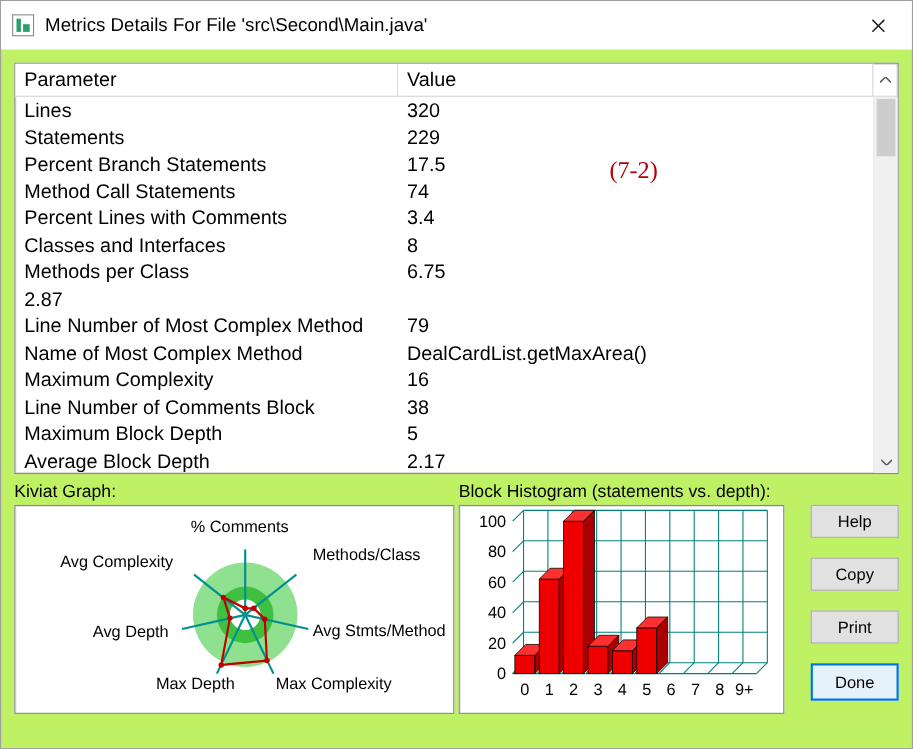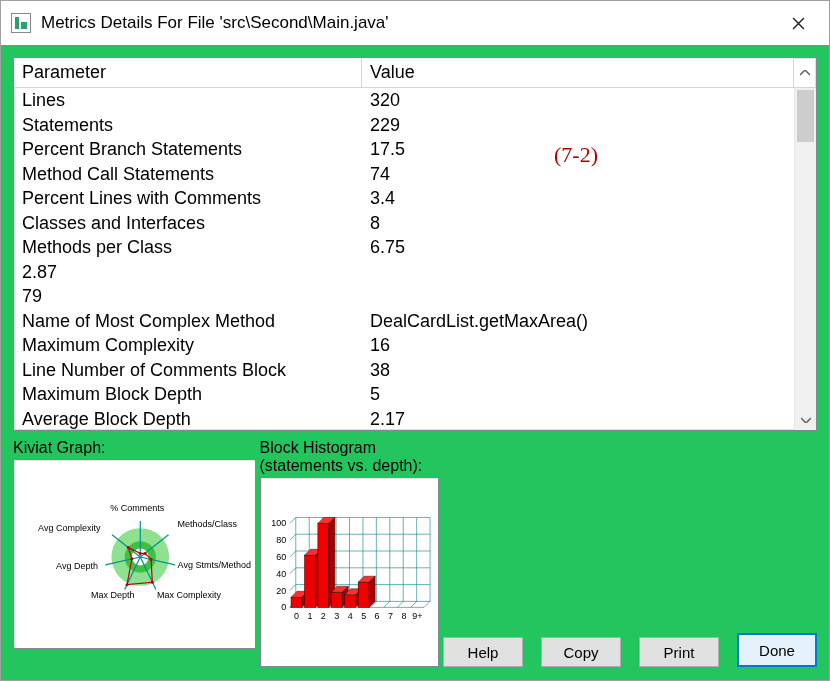--- a/index.html
+++ b/index.html
@@ -6,21 +6,21 @@
 body {
   font-family: "Segoe UI", Tahoma, Arial, sans-serif;
   background: #fff;
   width: 830px;
   height: 681px;
   overflow: hidden;
 }
 .window {
   width: 830px;
   height: 681px;
-  background: #22c55e;
+  background: #bef264;
   border: 1px solid #a0a0a0;
 }
 .titlebar {
   height: 44px;
   display: flex;
   align-items: center;
   padding: 0 8px 0 10px;
   background: #fff;
 }
 .titlebar .icon {
@@ -163,21 +163,21 @@
   background: #fff;
   height: 190px;
   box-shadow: inset 1px 1px 0 #e6e6e6;
 }
 .kiviat-svg { width: 100%; height: 100%; }
 .hist-svg { width: 100%; height: 100%; }
 
 .buttons-col {
   flex: 1;
   display: flex;
-  flex-direction: row;
+  flex-direction: column;
   gap: 18px;
   padding-top: 20px;
   align-items: flex-end;
 }
 .btn {
   width: 80px;
   height: 30px;
   background: #e1e1e1;
   border: 1px solid #adadad;
   font-size: 15px;
@@ -247,20 +247,21 @@
               <div class="cell-value">8</div>
             </div>
             <div class="row">
               <div class="cell-param">Methods per Class</div>
               <div class="cell-value">6.75</div>
             </div>
             <div class="row">
               <div class="cell-value">2.87</div>
             </div>
             <div class="row">
+              <div class="cell-param">Line Number of Most Complex Method</div>
               <div class="cell-value">79</div>
             </div>
             <div class="row">
               <div class="cell-param">Name of Most Complex Method</div>
               <div class="cell-value">DealCardList.getMaxArea()</div>
             </div>
             <div class="row">
               <div class="cell-param">Maximum Complexity</div>
               <div class="cell-value">16</div>
             </div>

